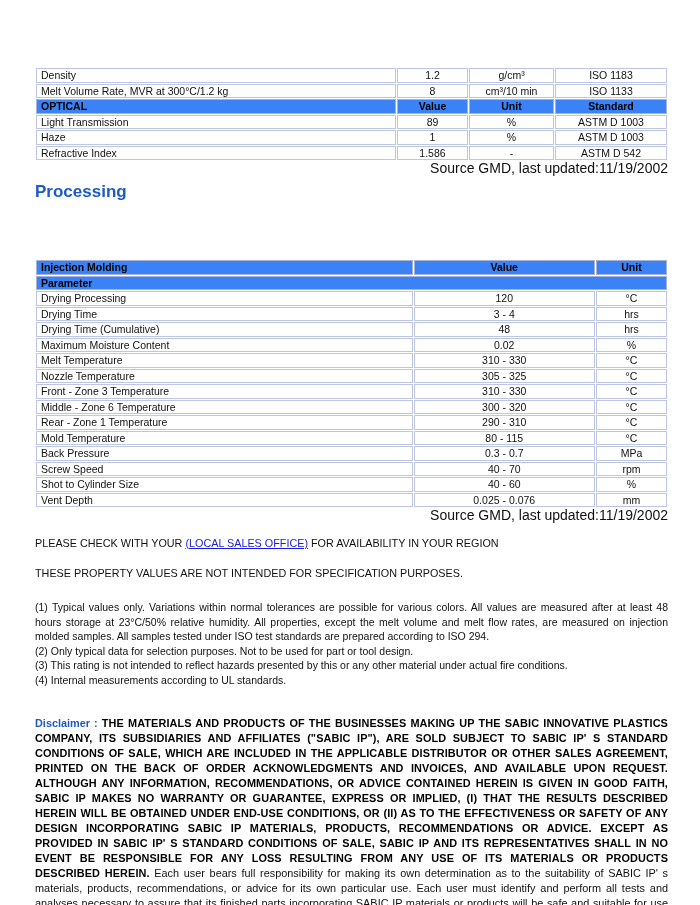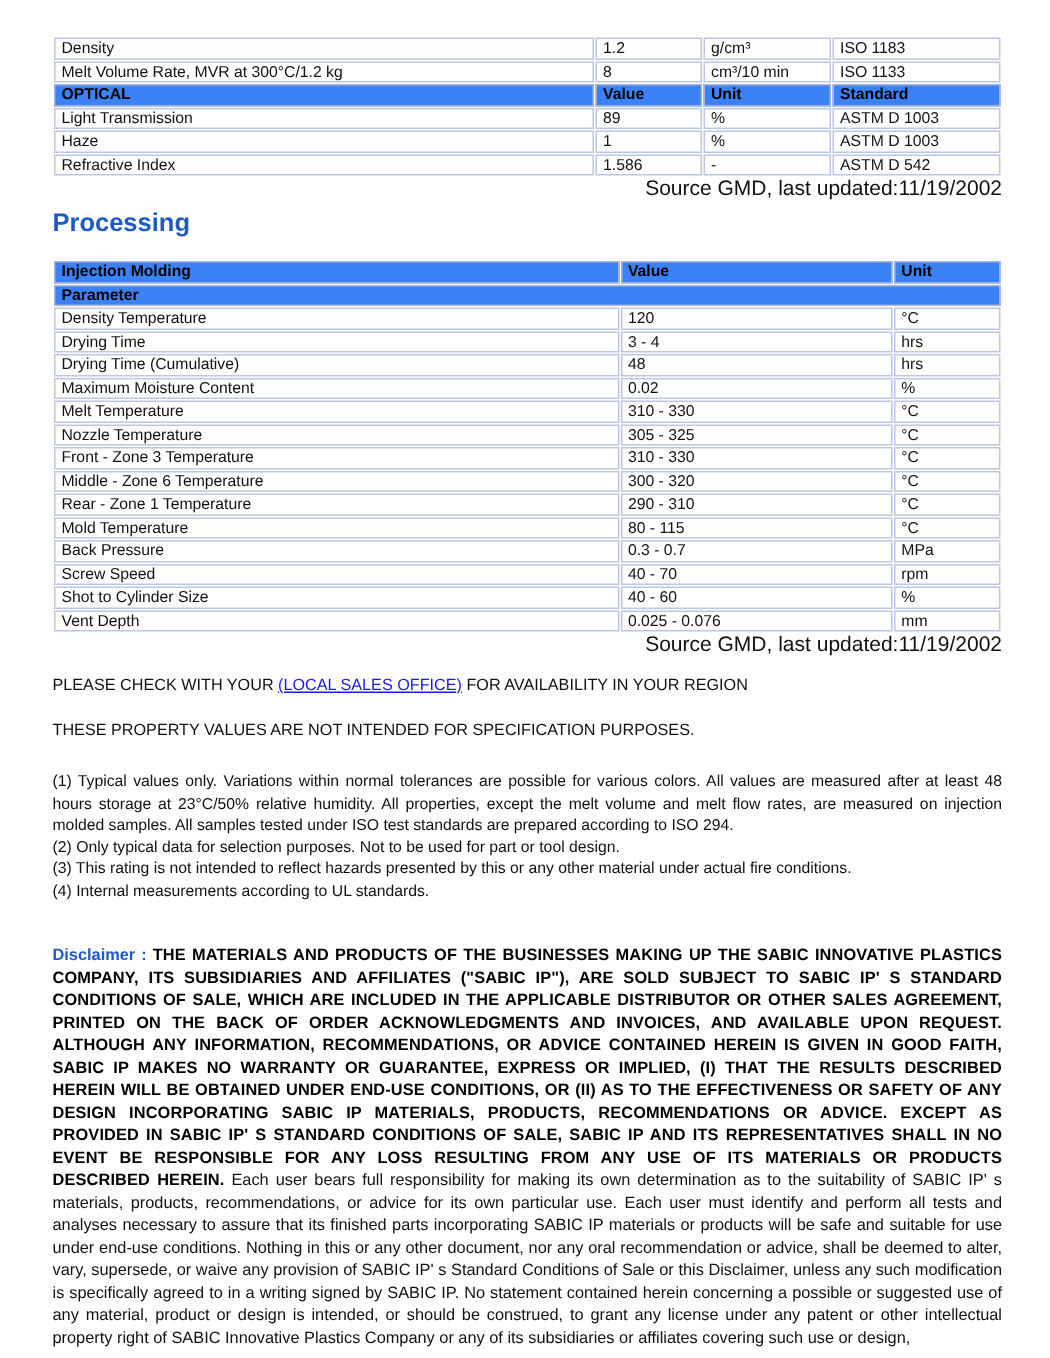--- a/index.html
+++ b/index.html
@@ -17,40 +17,41 @@
     left: 35px;
     top: 24px;
     width: 633px;
   }
   table.ds {
     border-collapse: separate;
     border-spacing: 1px;
     width: 633px;
     table-layout: fixed;
     background: #ffffff;
+    margin-top: 43px;
   }
   table.ds td {
     border: 1px solid #bdc6e4;
     font-size: 10.5px;
     line-height: 10.5px;
     height: 10.5px;
     padding: 1px 4px;
     background: #ffffff;
     color: #111111;
     overflow: hidden;
     white-space: nowrap;
   }
   table.ds tr.hdr td {
     background: #3b82f6;
     border-color: #a9b3d5;
     font-weight: bold;
     color: #000000;
   }
   td.pl { text-align: left; }
-  td.c  { text-align: left; }
+  td.c  { text-align: center; }
   .source {
     width: 633px;
     text-align: right;
     font-size: 14px;
     line-height: 13px;
     margin: 1px 0 0 0;
     color: #111111;
   }
   .section-heading {
     font-size: 17px;
@@ -157,21 +158,21 @@
           <td class="pl">Injection Molding</td>
           <td class="c">Value</td>
           <td class="c">Unit</td>
         </tr>
         <tr class="hdr">
           <td class="pl" colspan="3">Parameter</td>
         </tr>
       </tbody>
       <tbody>
           <tr>
-            <td class="pl">Density Temperature</td>
+            <td class="pl">Drying Processing</td>
             <td class="c">120</td>
             <td class="c">°C</td>
           </tr>
           <tr>
             <td class="pl">Drying Time</td>
             <td class="c">3 - 4</td>
             <td class="c">hrs</td>
           </tr>
           <tr>
             <td class="pl">Drying Time (Cumulative)</td>

